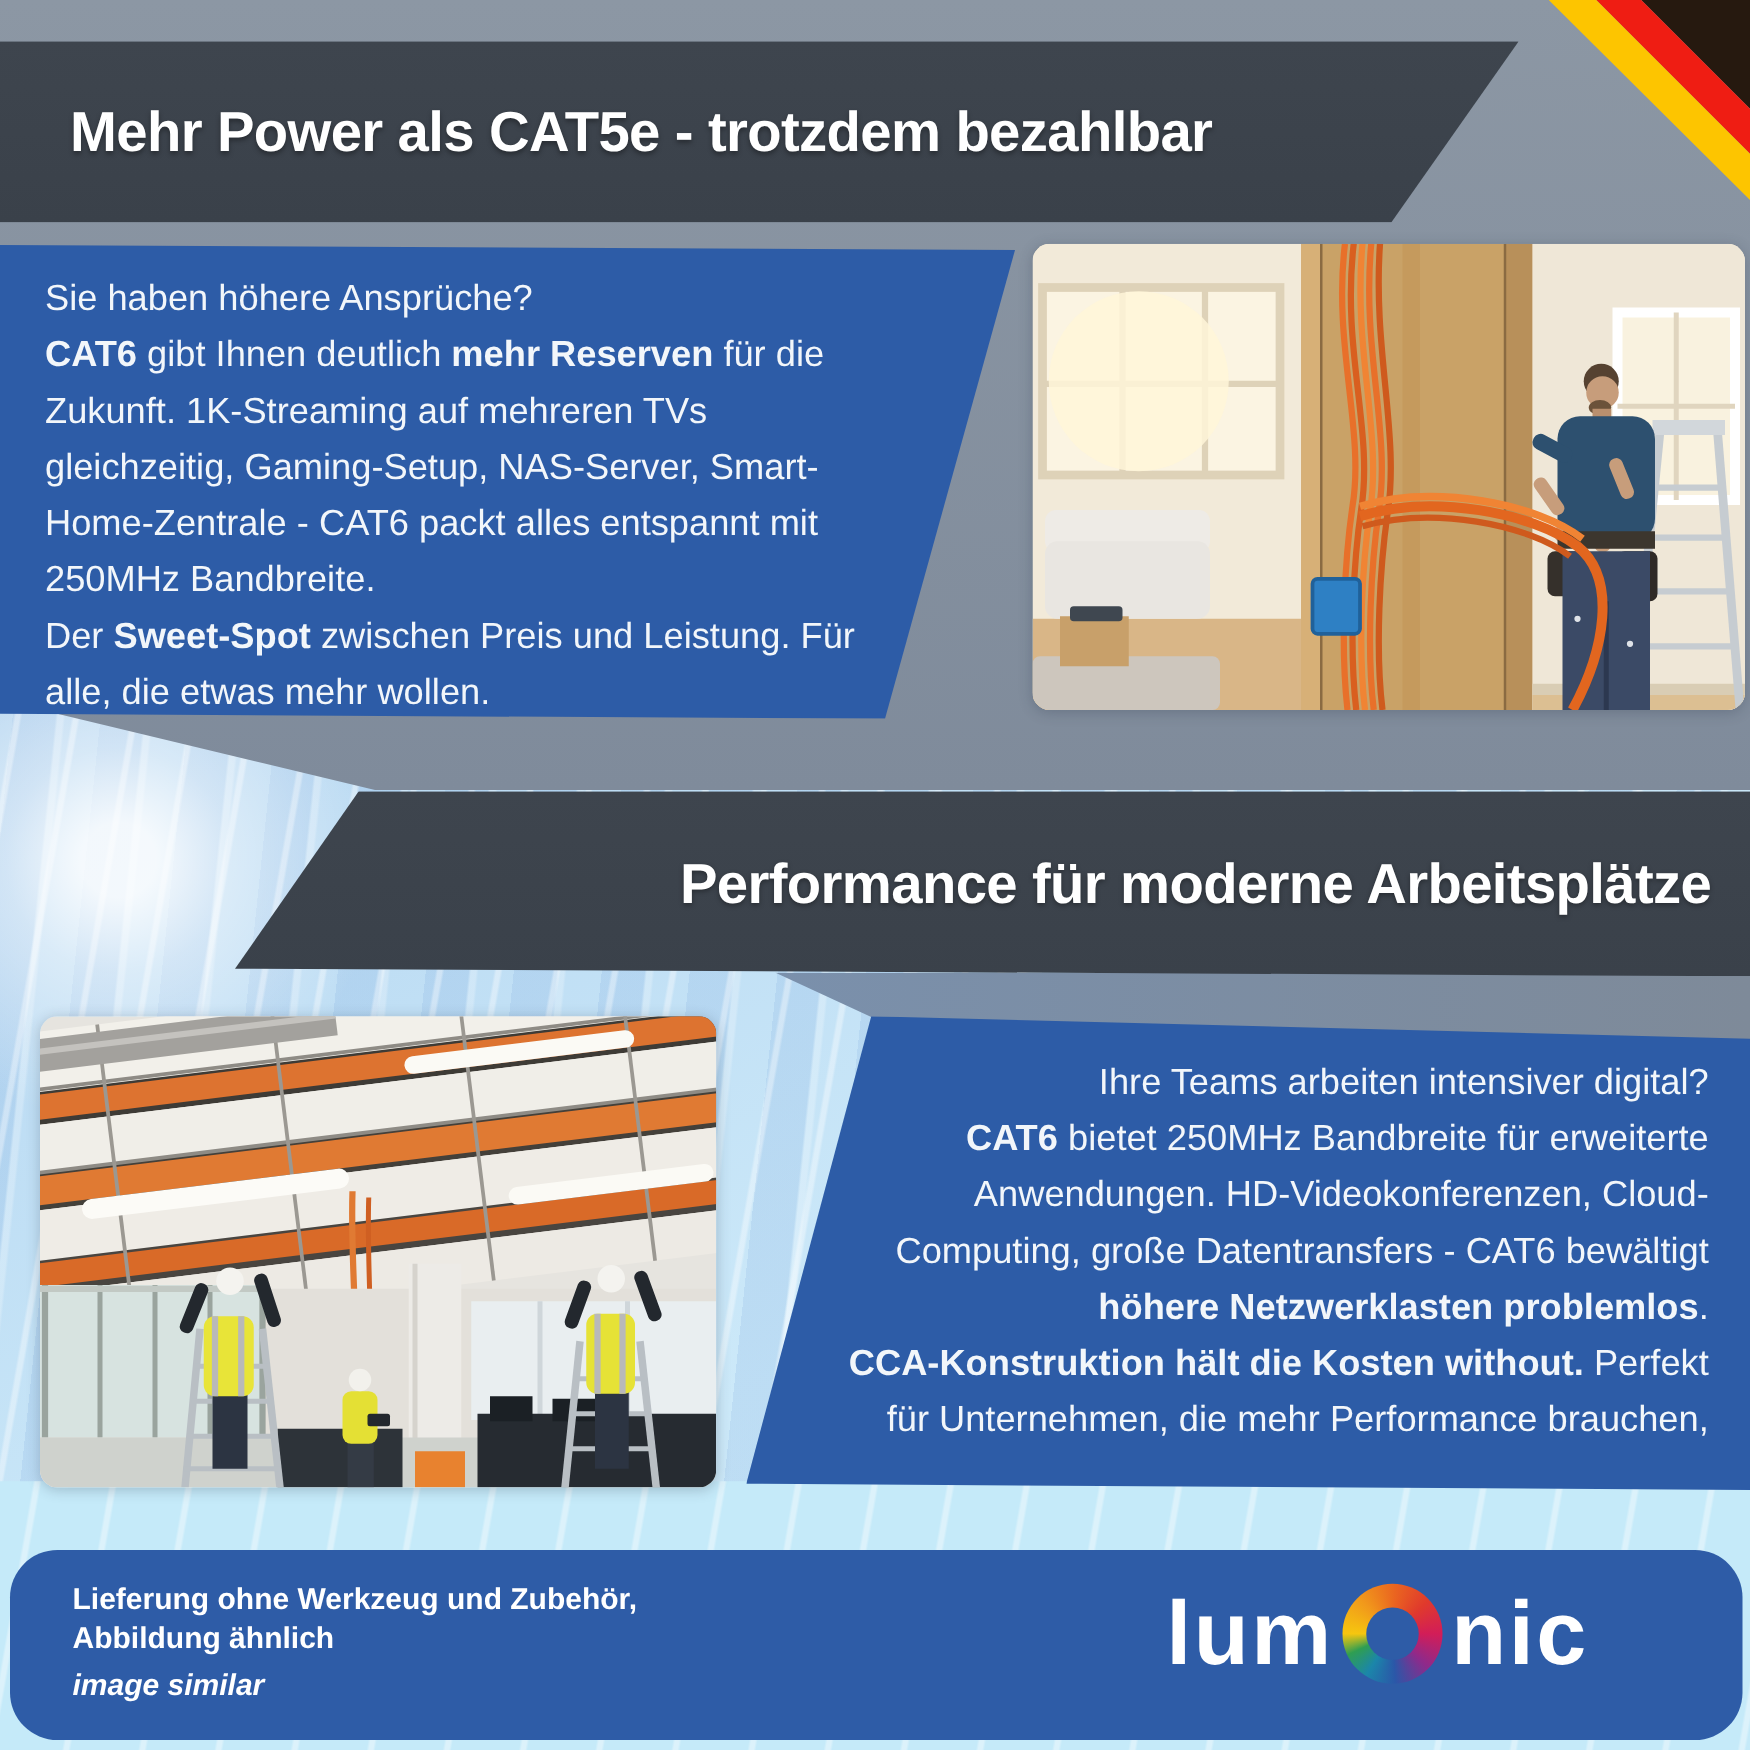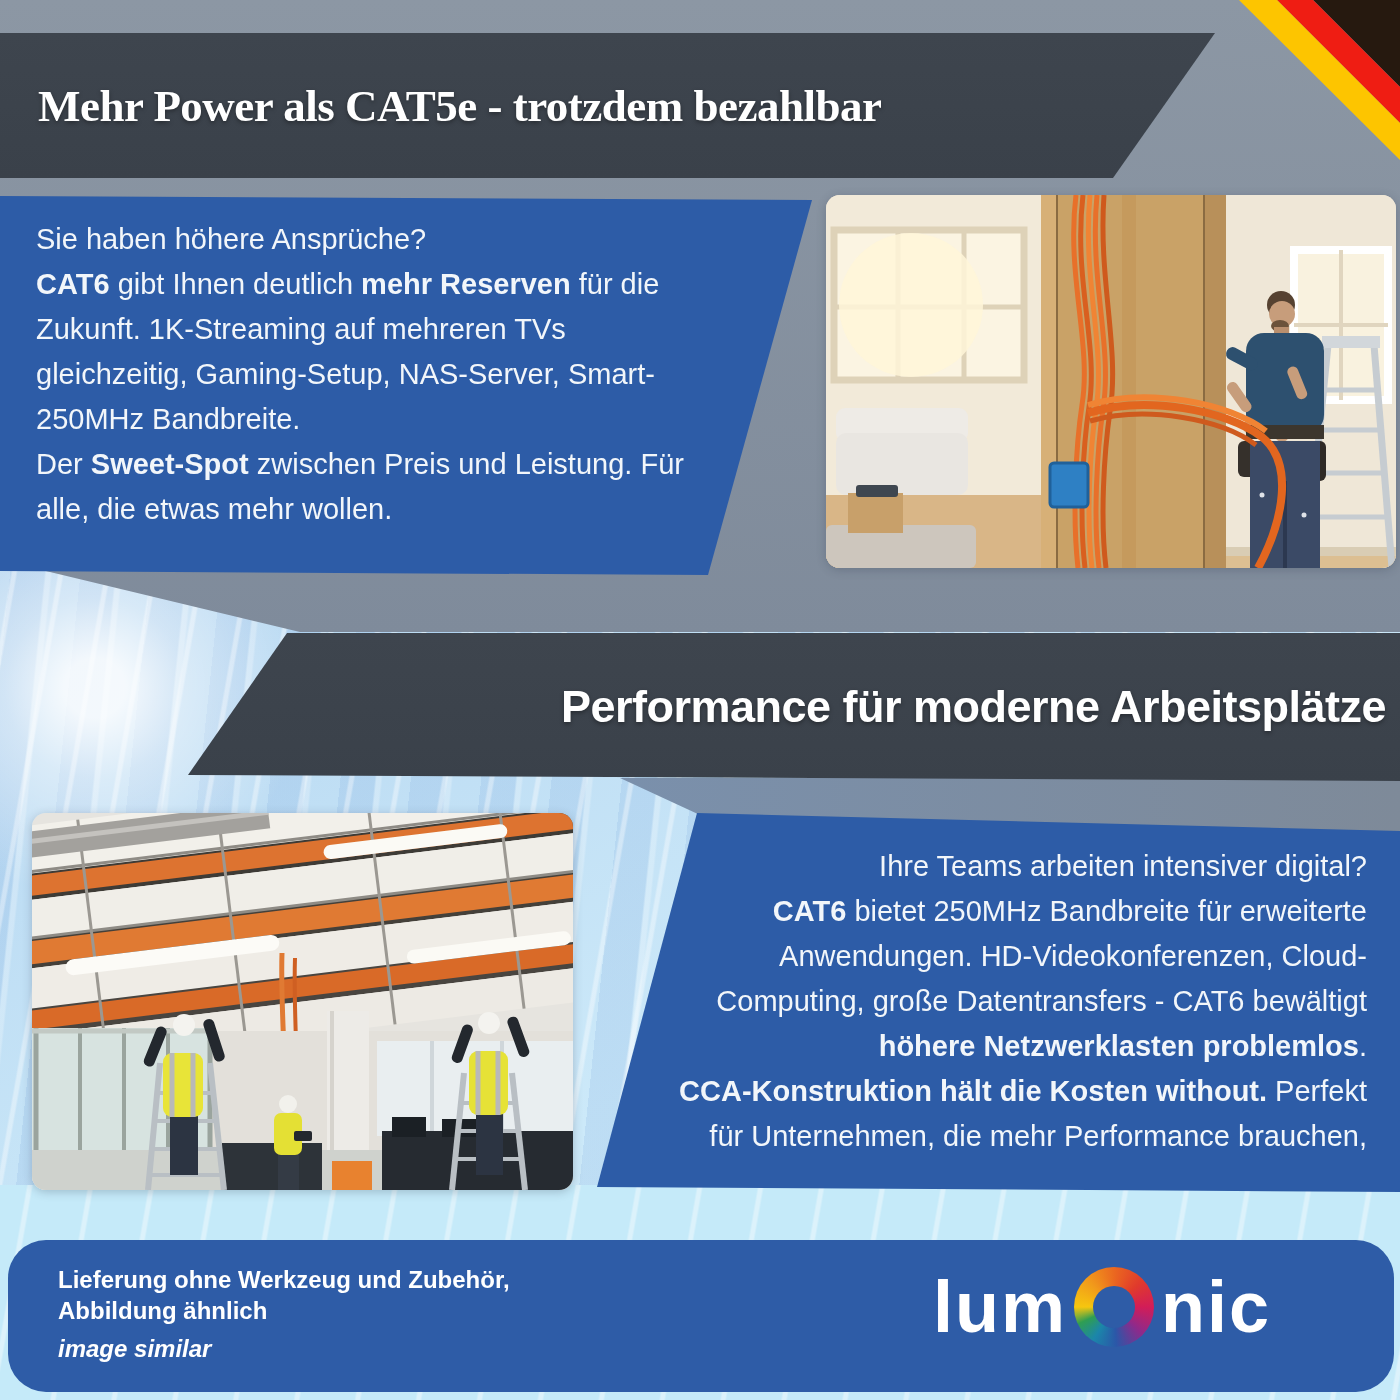--- a/index.html
+++ b/index.html
@@ -33,25 +33,25 @@
   .flag .red  {background:var(--flag_red,#ef1d13);  clip-path:polygon(1277px 0,1313px 0,1400px 87px,1400px 123px);}
   .flag .black{background:var(--flag_black,#26190f);clip-path:polygon(1313px 0,1400px 0,1400px 87px);}
 
   
   .banner{background:linear-gradient(180deg,#3e454e,var(--banner_dark,#3a414a));color:#fff;}
   .banner h1{margin:0;font-size:45px;font-weight:bold;letter-spacing:-.5px;
              text-shadow:0 2px 4px rgba(0,0,0,.35);white-space:nowrap;}
   .banner1{top:33px;left:0;width:1215px;height:145px;
     clip-path:polygon(0 0,1215px 0,1113px 145px,0 145px);
     display:flex;align-items:center;}
-  .banner1 h1{padding-left:38px;font-family:Liberation Serif, serif;}
+  .banner1 h1{padding-left:56px;}
   .banner2{top:633px;left:188px;width:1212px;height:148px;
     clip-path:polygon(99px 0,1212px 0,1212px 148px,0 142px);
     display:flex;align-items:center;justify-content:flex-end;}
-  .banner2 h1{padding-right:14px;}
+  .banner2 h1{padding-right:31px;}
 
   
   .panel{background:var(--panel_blue,#2d5ca7);color:#f2f6fa;font-size:29px;}
   .panel .tl{height:45px;line-height:45px;white-space:nowrap;}
   .panel .b,.panel b{font-weight:bold;}
   .panel1{top:196px;left:0;width:812px;height:379px;
     clip-path:polygon(0 0,812px 4px,708px 379px,0 375px);}
   .panel1 .txt{position:absolute;top:21px;left:36px;}
   .panel2{top:813px;left:597px;width:803px;height:379px;
     clip-path:polygon(100px 0,803px 18px,803px 379px,0 374px);text-align:right;}
@@ -95,20 +95,21 @@
   <div class="abs banner banner1">
     <h1>Mehr Power als CAT5e - trotzdem bezahlbar</h1>
   </div>
 
   <div class="abs panel panel1">
     <div class="txt">
         <div class="tl"><span>Sie haben höhere Ansprüche?</span></div>
         <div class="tl"><span class="b">CAT6</span><span> gibt Ihnen deutlich </span><span class="b">mehr Reserven</span><span> für die</span></div>
         <div class="tl"><span>Zukunft. 1K-Streaming auf mehreren TVs</span></div>
         <div class="tl"><span>gleichzeitig, Gaming-Setup, NAS-Server, Smart-</span></div>
+        <div class="tl"><span>Home-Zentrale - CAT6 packt alles entspannt mit</span></div>
         <div class="tl"><span>250MHz Bandbreite.</span></div>
         <div class="tl"><span>Der </span><span class="b">Sweet-Spot</span><span> zwischen Preis und Leistung. Für</span></div>
         <div class="tl"><span>alle, die etwas mehr wollen.</span></div>
       </div>
   </div>
 
   <div class="abs photo photo1">
     <svg viewBox="0 0 570 373" preserveAspectRatio="none">
       <rect width="570" height="373" fill="#ece2cf"></rect>
 

